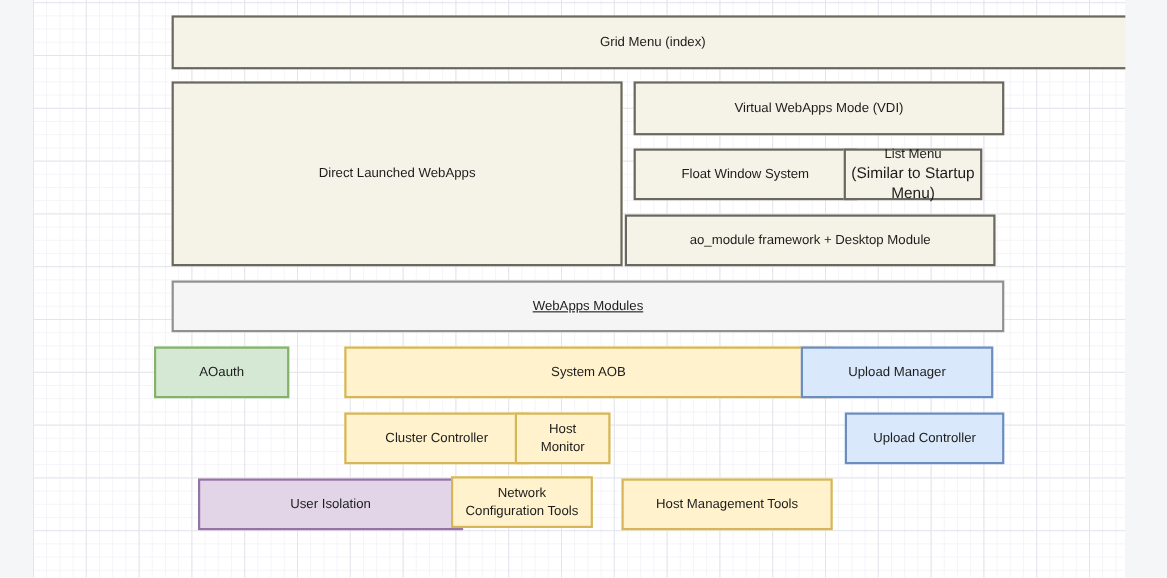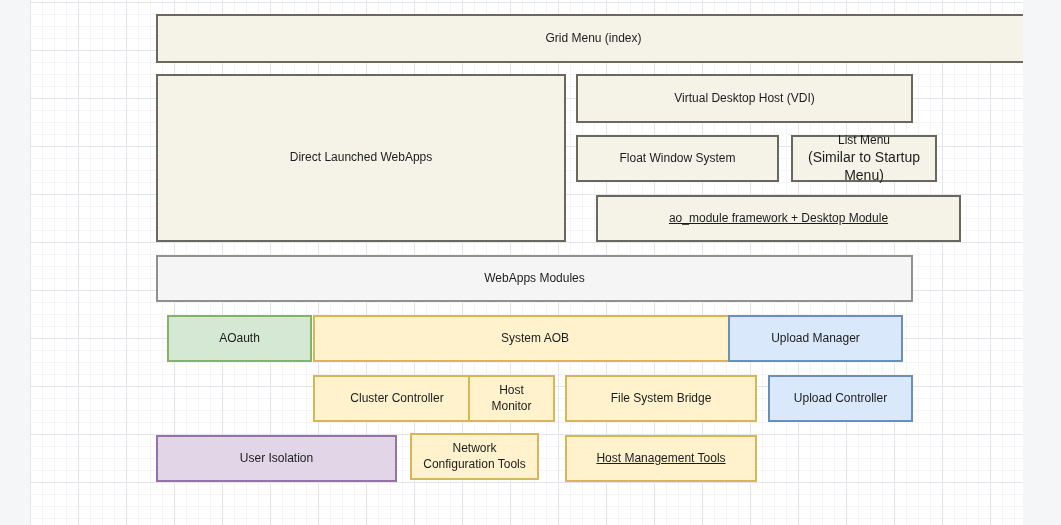--- a/index.html
+++ b/index.html
@@ -42,62 +42,62 @@
     font-size: 12px;
     line-height: 1.3;
     border: 2px solid #666666;
     padding: 2px 4px;
   }
   .cream  { background: #f5f3e7; border-color: #69675e; }
   .gray   { background: #f5f5f5; border-color: #909090; }
   .green  { background: #d5e8d4; border-color: #82b366; }
   .yellow { background: #fff2cc; border-color: #d6b656; }
   .blue   { background: #dae8fc; border-color: #6c8ebf; }
-  .purple { background: #e1d5e7; border-color: #9673a6; }
+  .purple { background: #e1d5e7; border-color: #9673a6; margin-left: 24px; }
 
   .sub { font-size: 14px; }
   .wrap-100 { max-width: 100px; }
   .wrap-55  { max-width: 55px; }
   .wrap-112 { max-width: 112px; }
 
   
   .n-grid-menu        { left: 126px; top: 14px;  width: 875px; height: 49px; }
   .n-direct-launched  { left: 126px; top: 74px;  width: 410px; height: 168px; }
   .n-vdi              { left: 546px; top: 74px;  width: 337px; height: 49px; }
   .n-float-window     { left: 546px; top: 135px; width: 203px; height: 47px; }
-  .n-list-menu        { left: 737px; top: 135px; width: 146px; height: 47px; margin-left: 24px; }
-  .n-ao-module        { left: 566px; top: 195px; width: 365px; height: 47px; text-decoration: underline; }
-  .n-webapps-modules  { left: 126px; top: 255px; width: 757px; height: 47px; }
-  .n-aoauth           { left: 137px; top: 315px; width: 145px; height: 47px; }
+  .n-list-menu        { left: 737px; top: 135px; width: 126px; height: 47px; }
+  .n-ao-module        { left: 538px; top: 195px; width: 337px; height: 47px; }
+  .n-webapps-modules  { left: 126px; top: 255px; width: 757px; height: 47px; text-decoration: underline; }
+  .n-aoauth           { left: 110px; top: 315px; width: 123px; height: 47px; }
   .n-system-aob       { left: 283px; top: 315px; width: 444px; height: 47px; }
   .n-upload-manager   { left: 698px; top: 315px; width: 175px; height: 47px; }
   .n-auth-system      { left: 126px; top: 375px; width: 145px; height: 47px; }
   .n-cluster-ctrl     { left: 283px; top: 375px; width: 168px; height: 47px; }
   .n-host-monitor     { left: 438px; top: 375px; width: 87px;  height: 47px; }
   .n-fs-bridge        { left: 535px; top: 375px; width: 192px; height: 47px; }
   .n-upload-if        { left: 738px; top: 375px; width: 145px; height: 47px; }
   .n-user-isolation   { left: 126px; top: 435px; width: 241px; height: 47px; }
   .n-net-config       { left: 380px; top: 433px; width: 129px; height: 47px; }
-  .n-host-mgmt        { left: 535px; top: 435px; width: 192px; height: 47px; text-decoration: underline; }
+  .n-host-mgmt        { left: 535px; top: 435px; width: 192px; height: 47px; }
 </style>
 </head>
 <body>
 
 <div class="canvas">
 
   <div class="node cream n-grid-menu">
     <span>Grid Menu (index)</span>
   </div>
 
   <div class="node cream n-direct-launched">
     <span>Direct Launched WebApps</span>
   </div>
 
   <div class="node cream n-vdi">
-    <span>Virtual Desktop Host (VDI)</span>
+    <span>Virtual WebApps Mode (VDI)</span>
   </div>
 
   <div class="node cream n-float-window">
     <span>Float Window System</span>
   </div>
 
   <div class="node cream n-list-menu">
     <span>List Menu</span>
     <span class="sub">(Similar to Startup Menu)</span>
   </div>
@@ -124,23 +124,20 @@
 
 
   <div class="node yellow n-cluster-ctrl">
     <span>Cluster Controller</span>
   </div>
 
   <div class="node yellow n-host-monitor">
     <span class="wrap-55">Host Monitor</span>
   </div>
 
-  <div class="node yellow n-fs-bridge">
-    <span>File System Bridge</span>
-  </div>
 
   <div class="node blue n-upload-if">
     <span>Upload Controller</span>
   </div>
 
   <div class="node purple n-user-isolation">
     <span>User Isolation</span>
   </div>
 
   <div class="node yellow n-net-config">

